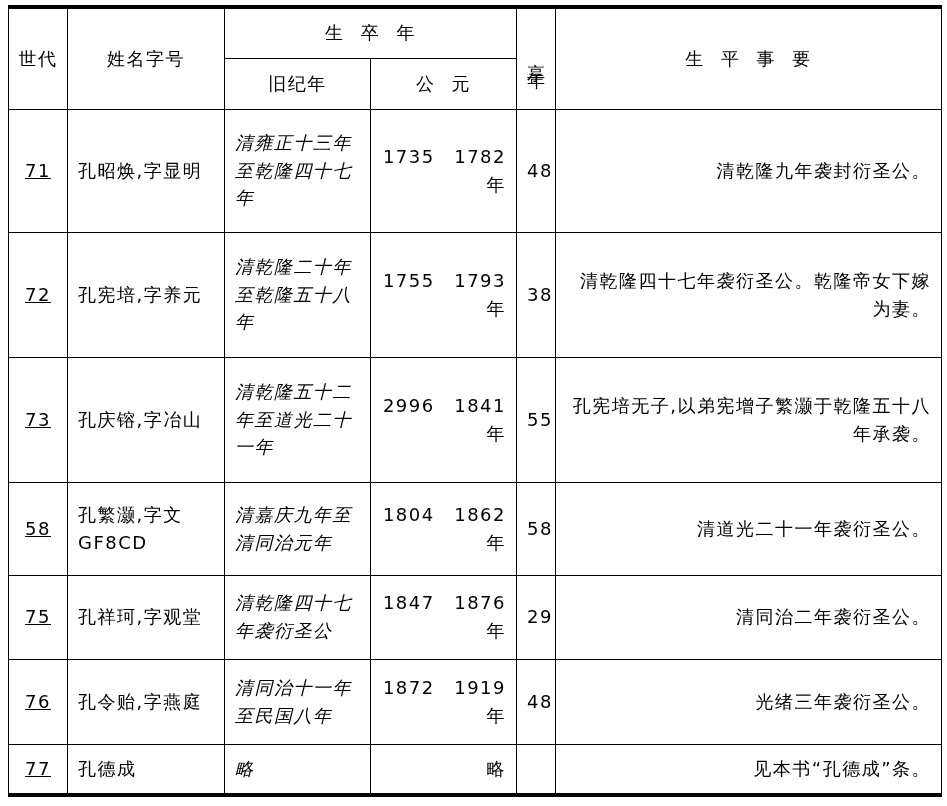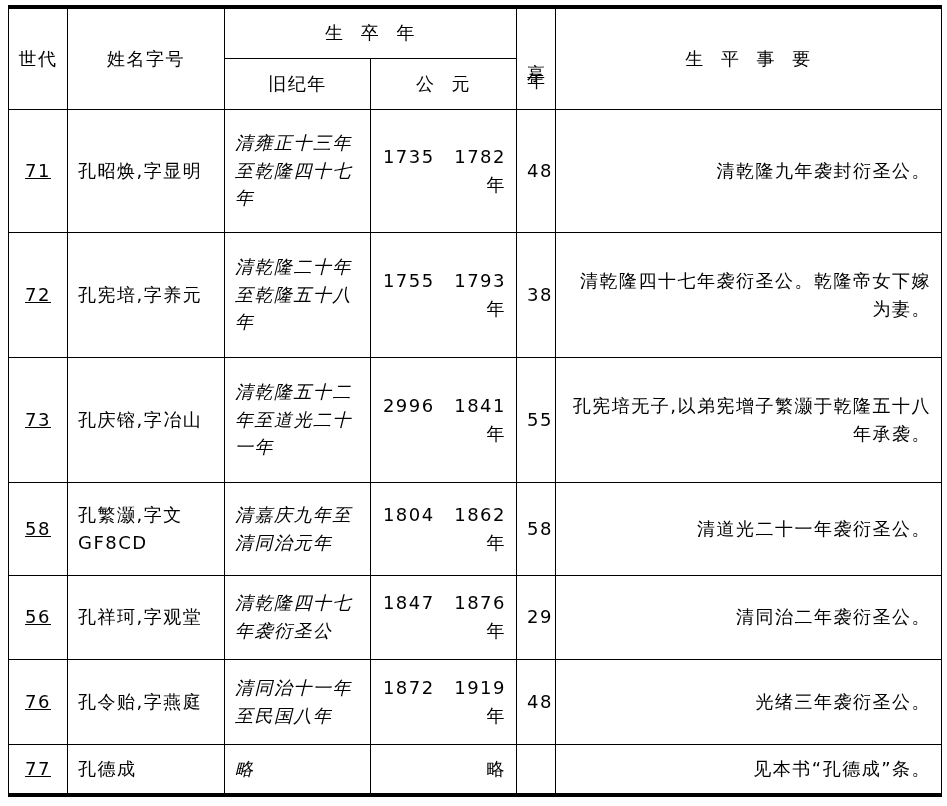--- a/index.html
+++ b/index.html
@@ -119,21 +119,21 @@
       <tr>
         <td class="c-gen">58</td>
         <td class="c-name">孔繁灏,字文GF8CD</td>
         <td class="c-old">清嘉庆九年至清同治元年</td>
         <td class="c-ce">1804　1862
 年</td>
         <td class="c-age">58</td>
         <td class="c-bio">清道光二十一年袭衍圣公。</td>
       </tr>
       <tr>
-        <td class="c-gen">56</td>
+        <td class="c-gen">75</td>
         <td class="c-name">孔祥珂,字观堂</td>
         <td class="c-old">清乾隆四十七年袭衍圣公</td>
         <td class="c-ce">1847　1876
 年</td>
         <td class="c-age">29</td>
         <td class="c-bio">清同治二年袭衍圣公。</td>
       </tr>
       <tr>
         <td class="c-gen">76</td>
         <td class="c-name">孔令贻,字燕庭</td>

